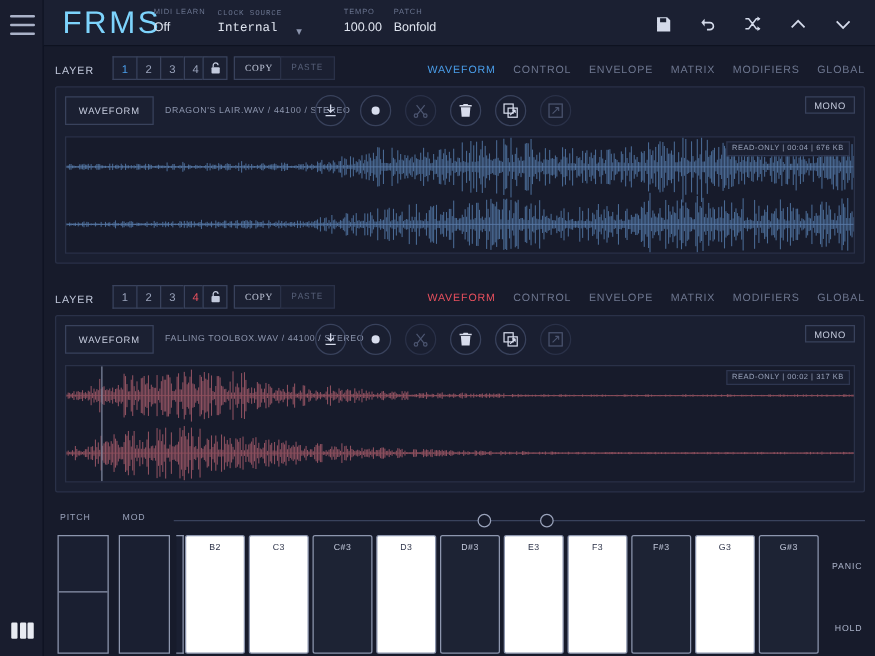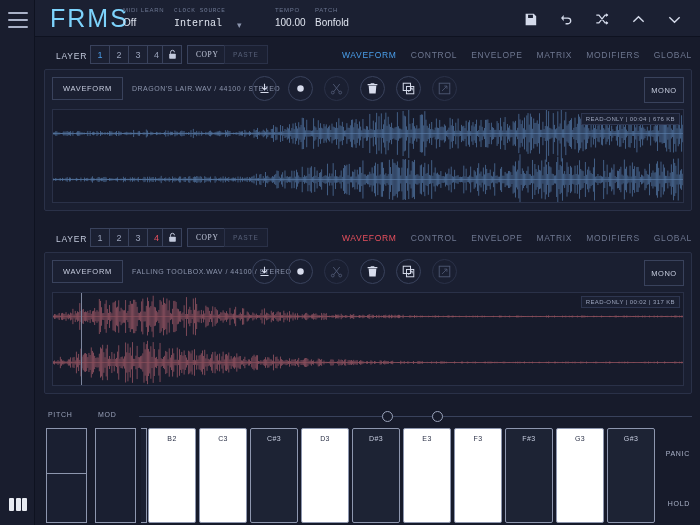--- a/index.html
+++ b/index.html
@@ -56,21 +56,21 @@
   .hicons { position: absolute; right: 8px; top: 8px; display: flex; gap: 0; }
   .hicon {
     width: 36px; height: 22px; display: flex; align-items: center; justify-content: center;
     color: #d4daea; cursor: pointer;
   }
 
   
   .panel { position: absolute; left: 44px; width: 648px; }
   .panel-hd { position: relative; height: 24px; }
   .lbl-layer {
-    position: absolute; left: 12px; top: 6px;
+    position: absolute; left: 0; top: 6px;
     font-size: 8.5px; letter-spacing: .8px; color: #c3cadd;
   }
   .lay-nums { position: absolute; left: 46px; top: 0px; display: flex; }
   .lay-num {
     width: 19px; height: 19px; border: 1px solid #39425c; border-right: none;
     display: flex; align-items: center; justify-content: center;
     font-size: 9px; color: #9aa3bb; cursor: pointer; background: #1b2032;
   }
   .lay-num:last-child { border-right: 1px solid #39425c; }
   .lay-num.sel-blue { color: #4a9eea; }
@@ -109,21 +109,21 @@
     font-size: 7px; letter-spacing: .5px; color: #8c95ad; white-space: nowrap;
   }
   .circ-row { position: absolute; left: 200px; top: -1px; display: flex; gap: 11px; }
   .circ {
     width: 25px; height: 25px; border-radius: 50%; border: 1px solid #39425c;
     display: flex; align-items: center; justify-content: center;
     color: #d8dded; cursor: pointer;
   }
   .circ.dim { border-color: #2a3148; color: #4c5570; }
   .mono-btn {
-    position: absolute; right: 0; top: 0; width: 40px; height: 26px;
+    position: absolute; right: 0; top: 0; width: 40px; height: 14px;
     border: 1px solid #39425c; background: #1b2032;
     display: flex; align-items: center; justify-content: center;
     font-size: 7.5px; letter-spacing: .5px; color: #c7cddf; cursor: pointer;
   }
 
   .wave-wrap {
     position: relative; margin-top: 7px; height: 94px;
     border: 1px solid #2a3148; background: #171b2b; overflow: hidden;
   }
   .ro-badge {

